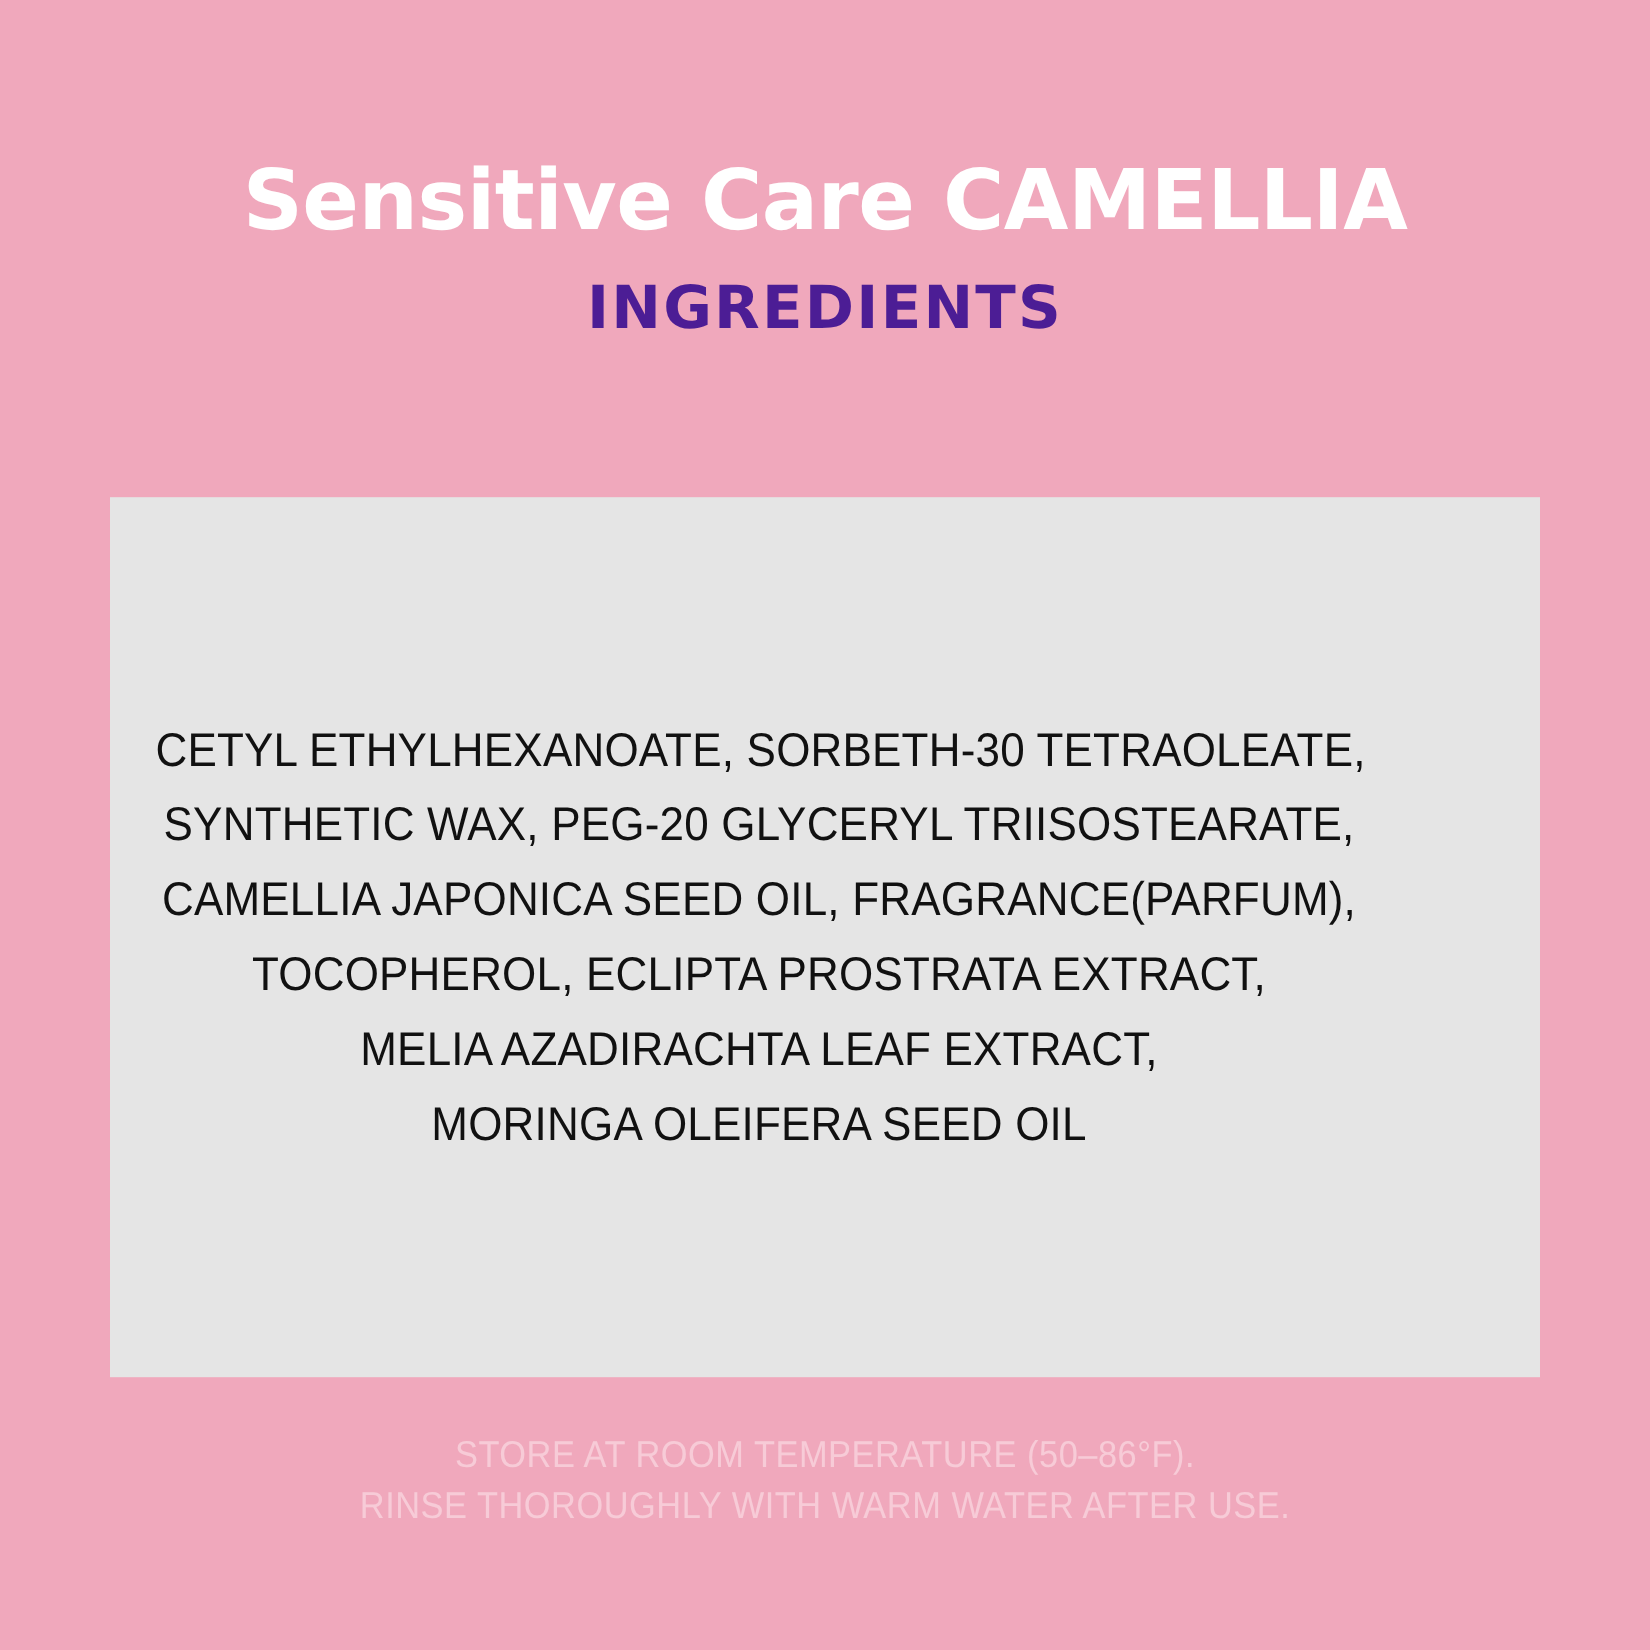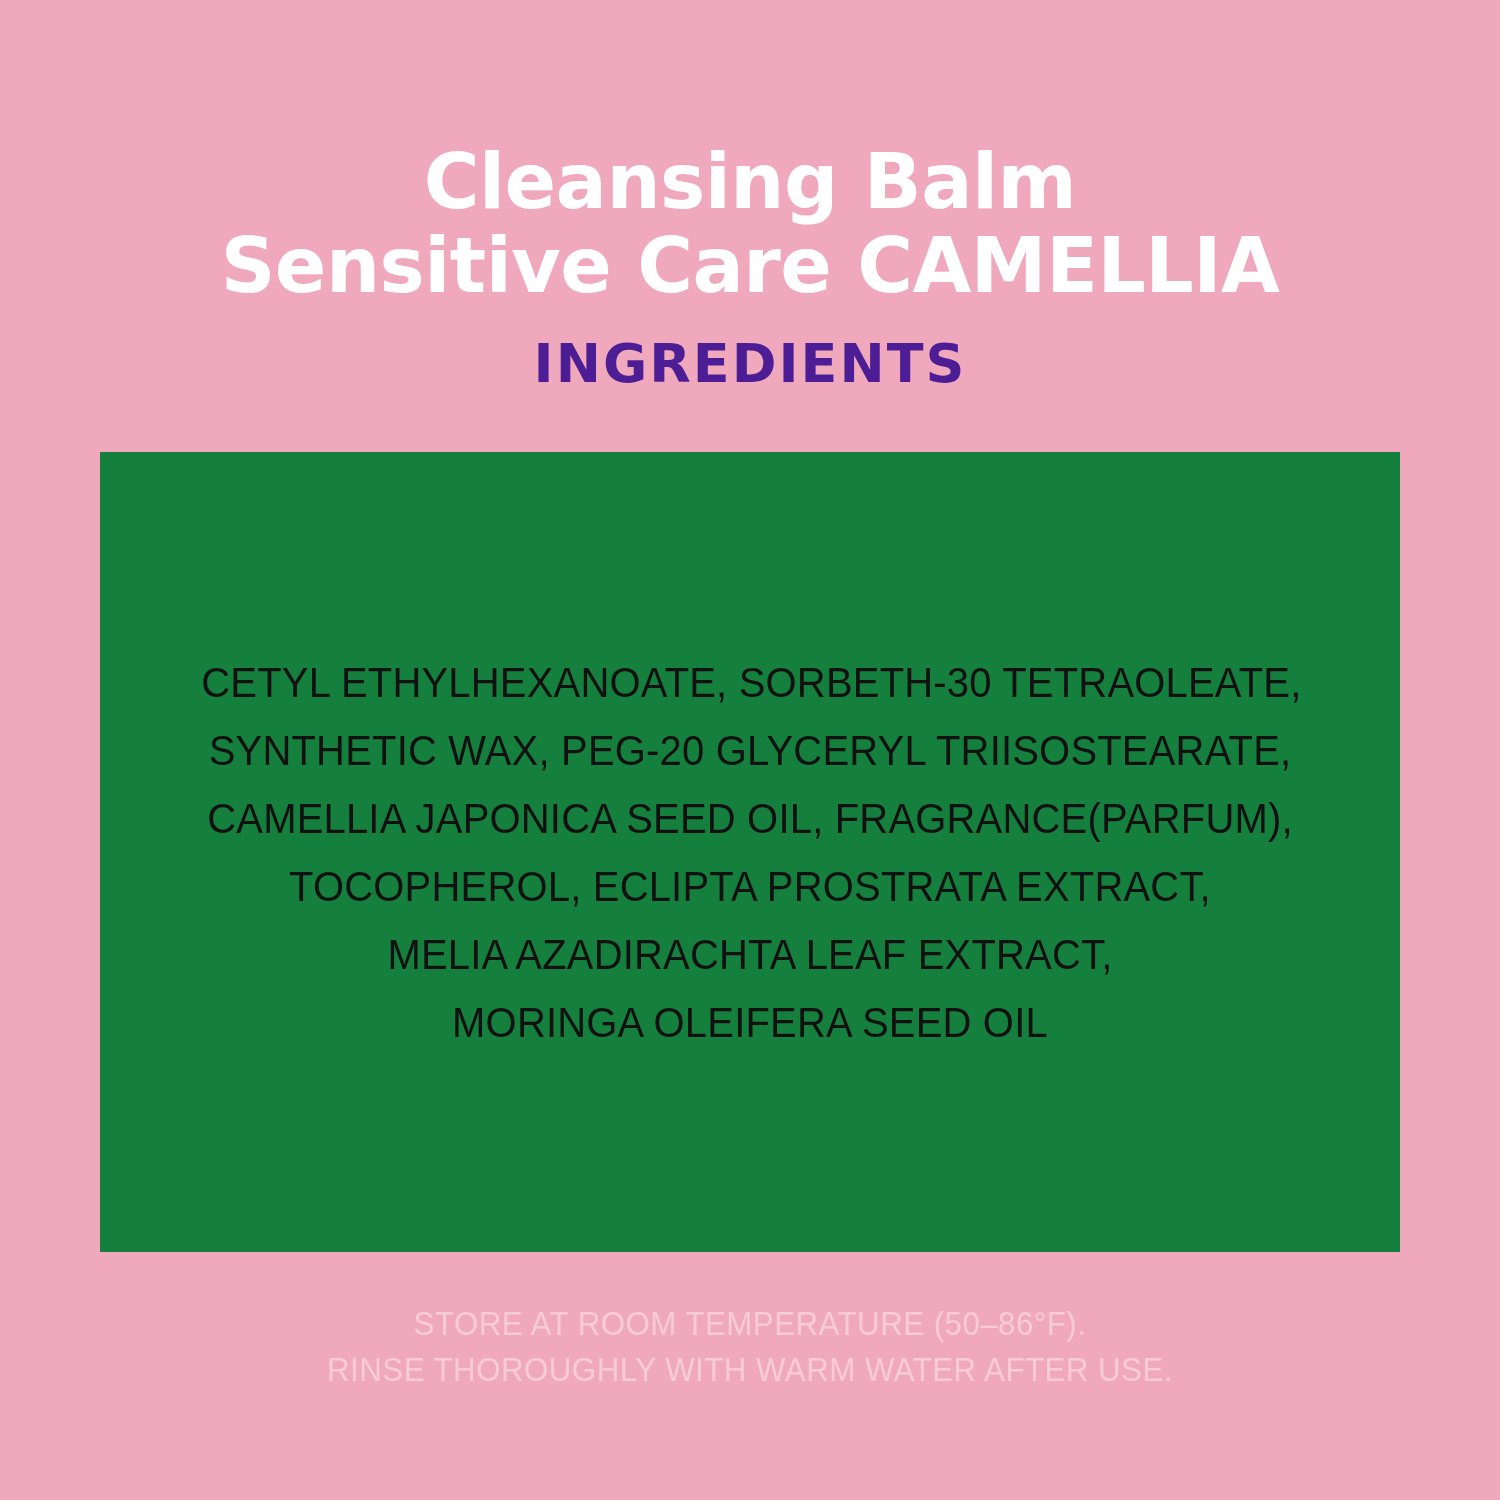--- a/index.html
+++ b/index.html
@@ -58,24 +58,23 @@
     padding-top: 26px;
   }
 
   
   .ingredient-card {
     position: absolute;
     left: 100px;
     top: 452px;
     width: 1300px;
     height: 800px;
-    background: #15803d;
+    background: #e5e5e5;
     display: flex;
     align-items: center;
-    justify-content: center;
     box-sizing: border-box;
   }
 
   .ingredient-list {
     width: 1180px;
     text-align: center;
     color: #111111;
     font-family: "Liberation Sans", sans-serif;
     font-weight: 400;
     font-size: 43px;
@@ -109,21 +108,20 @@
     white-space: nowrap;
   }
 </style>
 </head>
 <body>
 
 <div class="poster">
 
   <div class="header">
     <h1 class="product-title">
-      <span class="line-1">Cleansing Balm</span>
       <span class="line-2">Sensitive Care CAMELLIA</span>
     </h1>
     <div class="section-label">INGREDIENTS</div>
   </div>
 
   <div class="ingredient-card">
     <div class="ingredient-list">
       <span class="ingredient-line">CETYL ETHYLHEXANOATE, SORBETH-30 TETRAOLEATE,</span>
       <span class="ingredient-line">SYNTHETIC WAX, PEG-20 GLYCERYL TRIISOSTEARATE,</span>
       <span class="ingredient-line">CAMELLIA JAPONICA SEED OIL, FRAGRANCE(PARFUM),</span>

